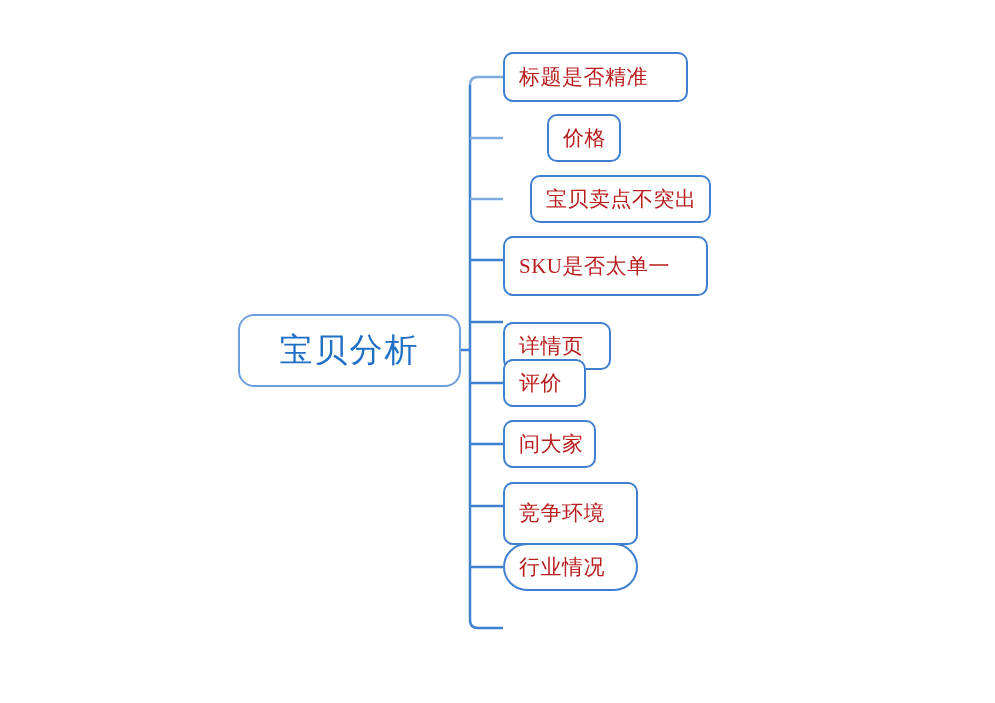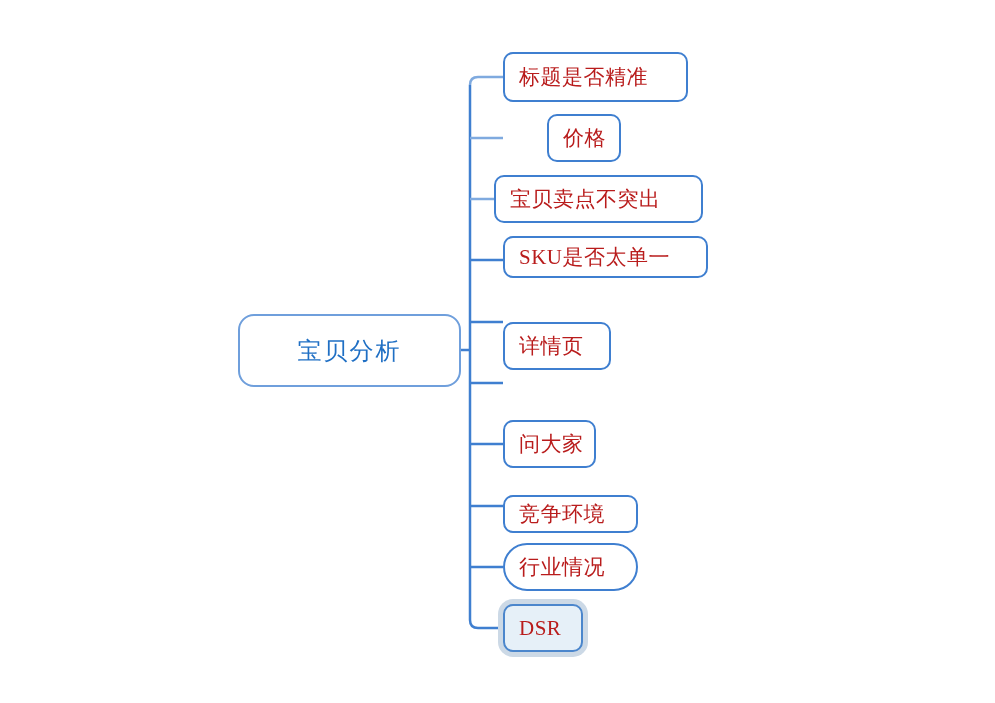--- a/index.html
+++ b/index.html
@@ -46,21 +46,21 @@
     left: 238px;
     top: 314px;
     width: 223px;
     height: 73px;
     border: 2px solid #6f9fdc;
     border-radius: 16px;
     justify-content: center;
   }
   #root-node .node-label {
     font-family: "Liberation Serif", serif;
-    font-size: 24px;
+    font-size: 33px;
     letter-spacing: 2px;
     color: #1f6fc4;
   }
   .child {
     padding-left: 14px;
     padding-right: 14px;
   }
   .child .node-label {
     font-family: "Liberation Serif", serif;
     font-size: 21px;
@@ -110,42 +110,42 @@
   </div>
 
   <div class="node child" style="left:503px; top:52px; width:185px; height:50px;">
     <span class="node-label">标题是否精准</span>
   </div>
 
   <div class="node child" style="left:503px; top:114px; width:74px; height:48px;margin-left:44px;">
     <span class="node-label">价格</span>
   </div>
 
-  <div class="node child" style="left:494px; top:175px; width:209px; height:48px;align-items:center;">
+  <div class="node child" style="left:530px; top:175px; width:181px; height:48px;align-items:center;">
     <span class="node-label">宝贝卖点不突出</span>
   </div>
 
-  <div class="node child" style="left:503px; top:236px; width:205px; height:42px;">
+  <div class="node child" style="left:503px; top:236px; width:205px; height:60px;">
     <span class="node-label">SKU是否太单一</span>
   </div>
 
   <div class="node child" style="left:503px; top:298px; width:108px; height:48px;margin-top:24px;">
     <span class="node-label">详情页</span>
   </div>
 
+  <div class="node child" style="left:503px; top:359px; width:83px; height:48px;">
+    <span class="node-label">评价</span>
+  </div>
 
   <div class="node child" style="left:503px; top:420px; width:93px; height:48px;">
     <span class="node-label">问大家</span>
   </div>
 
-  <div class="node child" style="left:503px; top:495px; width:135px; height:38px;">
+  <div class="node child" style="left:503px; top:482px; width:135px; height:63px;">
     <span class="node-label">竞争环境</span>
   </div>
 
   <div class="node child" style="left:503px; top:543px; width:135px; height:48px;border-radius:24px;">
     <span class="node-label">行业情况</span>
   </div>
 
-  <div class="node child selected" style="left:503px; top:604px; width:80px; height:48px;">
-    <span class="node-label">DSR</span>
-  </div>
 
 </div>
 
 </body></html>

